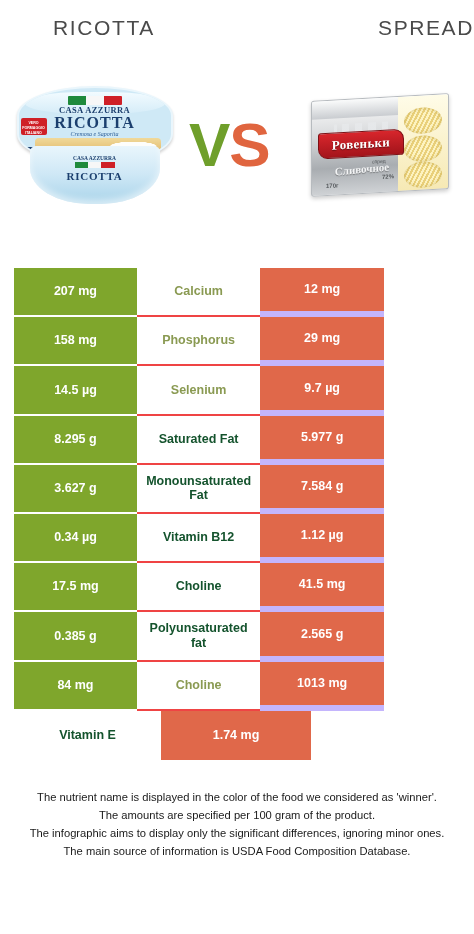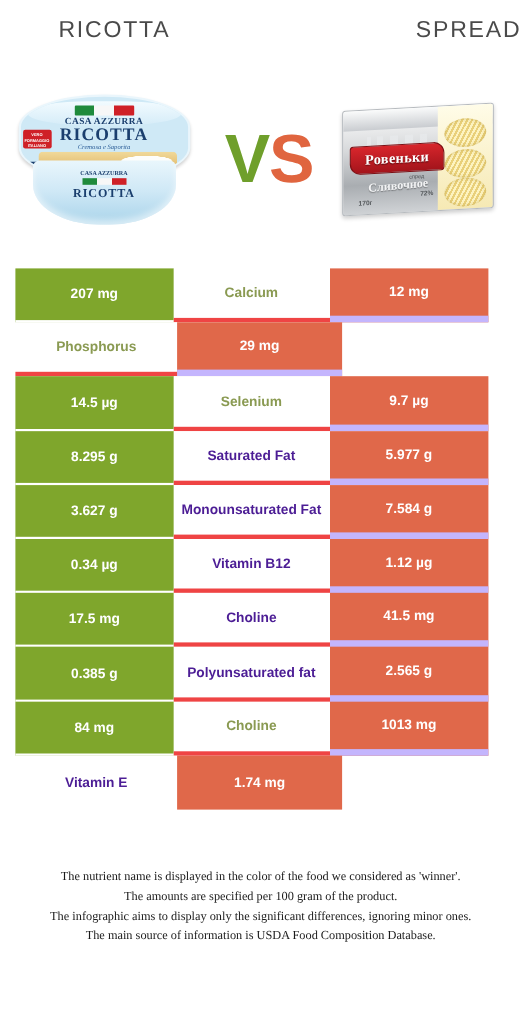--- a/index.html
+++ b/index.html
@@ -48,21 +48,21 @@
   .hero-slot {
     flex: 1;
     height: 100%;
     display: flex;
     align-items: center;
     justify-content: center;
   }
 
   .vs-wrap {
     width: 96px;
-    text-align: right;
+    text-align: left;
     font-size: 62px;
     font-weight: 700;
     line-height: 1;
     letter-spacing: -1px;
     font-family: "Liberation Sans", sans-serif;
     position: relative;
     z-index: 5;
   }
   .vs-v { color: #6f9f2b; }
   .vs-s { color: #e0653f; }
@@ -257,22 +257,22 @@
   }
   .pack-pct {
     position: absolute; right: 54px; bottom: 12px;
     font-size: 6px; color: #55595c; font-weight: 700;
   }
 
   
   .table {
     position: absolute;
     left: 14px;
-    top: 244px;
-    width: 430px;
+    top: 268px;
+    width: 370px;
   }
   .row {
     display: flex;
     height: 49.2px;
     margin-bottom: 0;
   }
   .cell {
     display: flex;
     align-items: center;
     justify-content: center;
@@ -285,49 +285,49 @@
     color: #ffffff;
     font-size: 12.5px;
     font-weight: 700;
     border-bottom: 2px solid #ffffff;
   }
   .cell-mid {
     width: 147px;
     background: #ffffff;
     font-size: 12.5px;
     font-weight: 700;
-    border-bottom: 4px solid #ef4444;
+    border-bottom: 2px solid #ef4444;
     padding: 0 6px;
   }
   .cell-right {
     width: 150px;
     background: #e0684a;
     color: #ffffff;
     font-size: 12.5px;
     font-weight: 700;
     border-bottom: 6px solid #c4b5fd;
   }
   .row:last-child .cell-left,
   .row:last-child .cell-right,
   .row:last-child .cell-mid { border-bottom: none; }
 
   .winner-left  { color: #8a9a52; }
-  .winner-right { color: #4c1d95; }
+  .winner-right { color: #14532d; }
 
   
   .footer {
     position: absolute;
     left: 14px;
     top: 788px;
     width: 446px;
     text-align: center;
     font-size: 11.2px;
     line-height: 18px;
     color: #1a1a1a;
-    font-family: Liberation Serif, serif;
+    font-family: Liberation Sans, sans-serif;
   }
   .footer p { margin: 0; }
 </style>
 </head>
 <body>
 
 <div class="infographic">
 
   <div class="header">
     <div class="header-title left">RICOTTA</div>
@@ -390,20 +390,21 @@
 
   </div>
 
   <div class="table" id="comparison-table">
       <div class="row">
         <div class="cell cell-left">207 mg</div>
         <div class="cell cell-mid winner-left">Calcium</div>
         <div class="cell cell-right">12 mg</div>
       </div>
       <div class="row">
+        <div class="cell cell-left">158 mg</div>
         <div class="cell cell-mid winner-left">Phosphorus</div>
         <div class="cell cell-right">29 mg</div>
       </div>
       <div class="row">
         <div class="cell cell-left">14.5 µg</div>
         <div class="cell cell-mid winner-left">Selenium</div>
         <div class="cell cell-right">9.7 µg</div>
       </div>
       <div class="row">
         <div class="cell cell-left">8.295 g</div>

